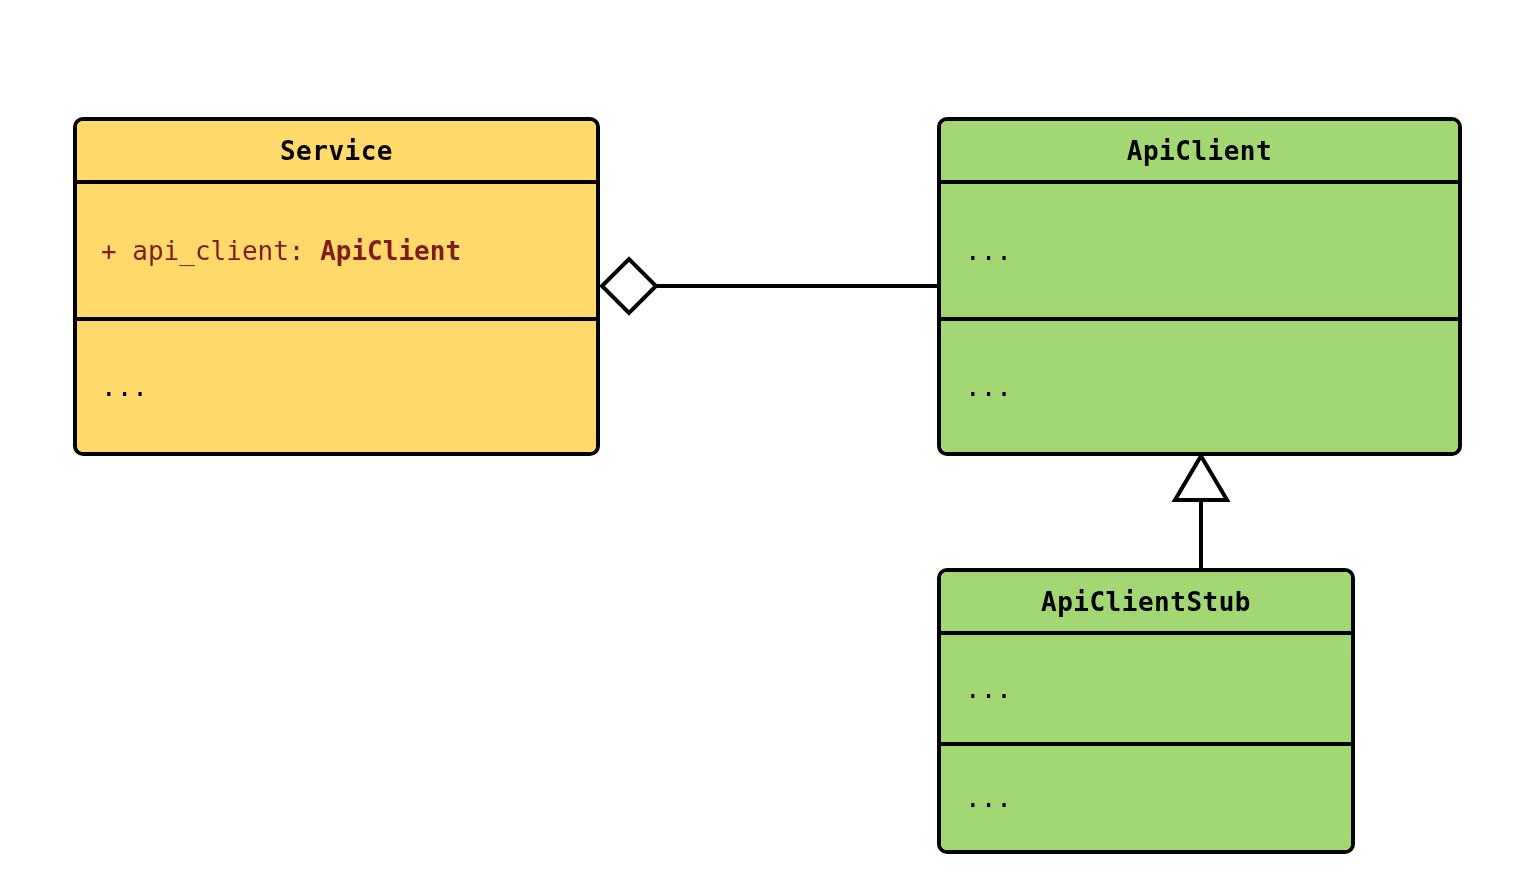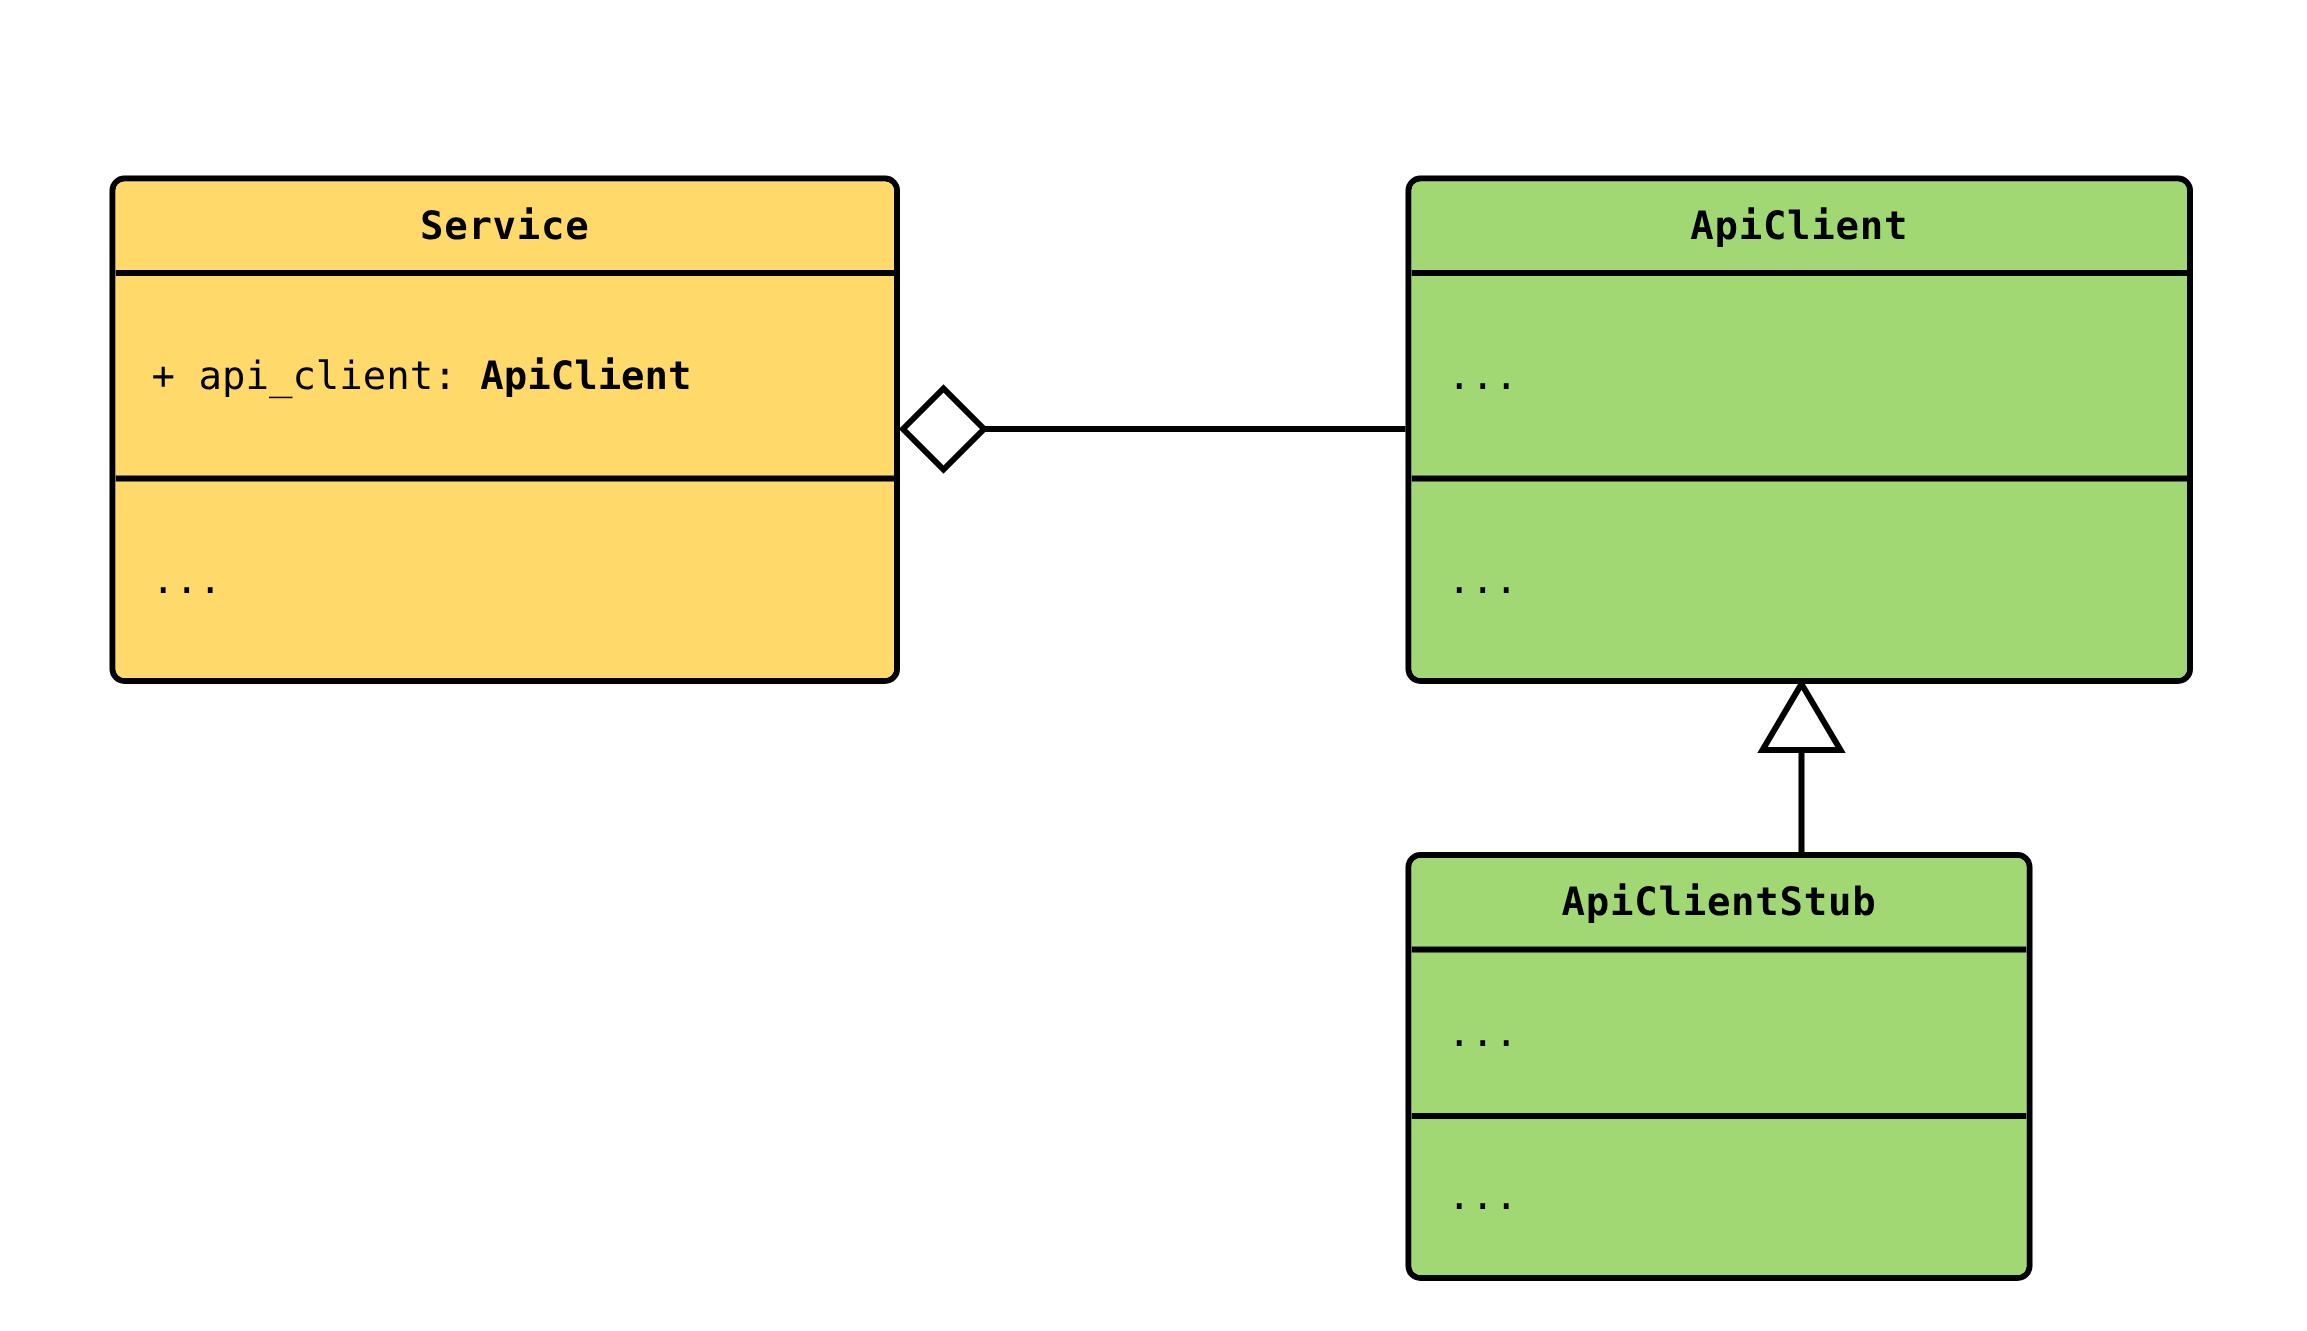--- a/index.html
+++ b/index.html
@@ -50,21 +50,21 @@
     font-weight: bold;
     font-size: 26px;
     letter-spacing: 0.5px;
     color: #000000;
     line-height: 1;
     white-space: nowrap;
   }
   .member-text {
     font-family: "DejaVu Sans Mono", "Liberation Mono", monospace;
     font-size: 26px;
-    color: #000000;
+    color: #7f1d1d;
     line-height: 1;
     white-space: pre;
   }
   .member-text .type-name {
     font-weight: bold;
   }
   .ellipsis-text {
     font-family: "DejaVu Sans Mono", "Liberation Mono", monospace;
     font-size: 26px;
     color: #000000;

